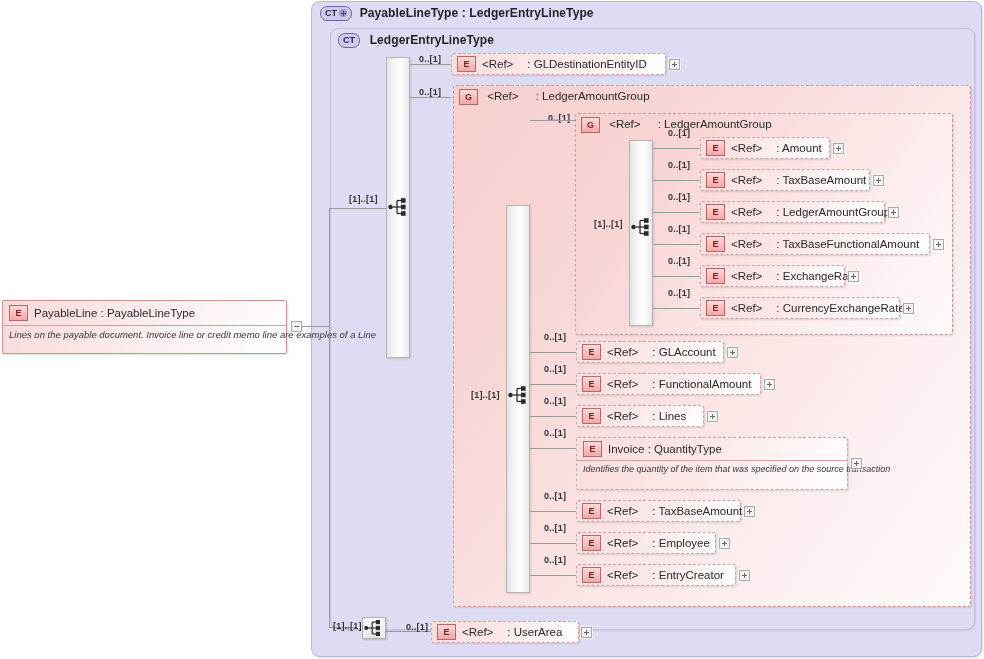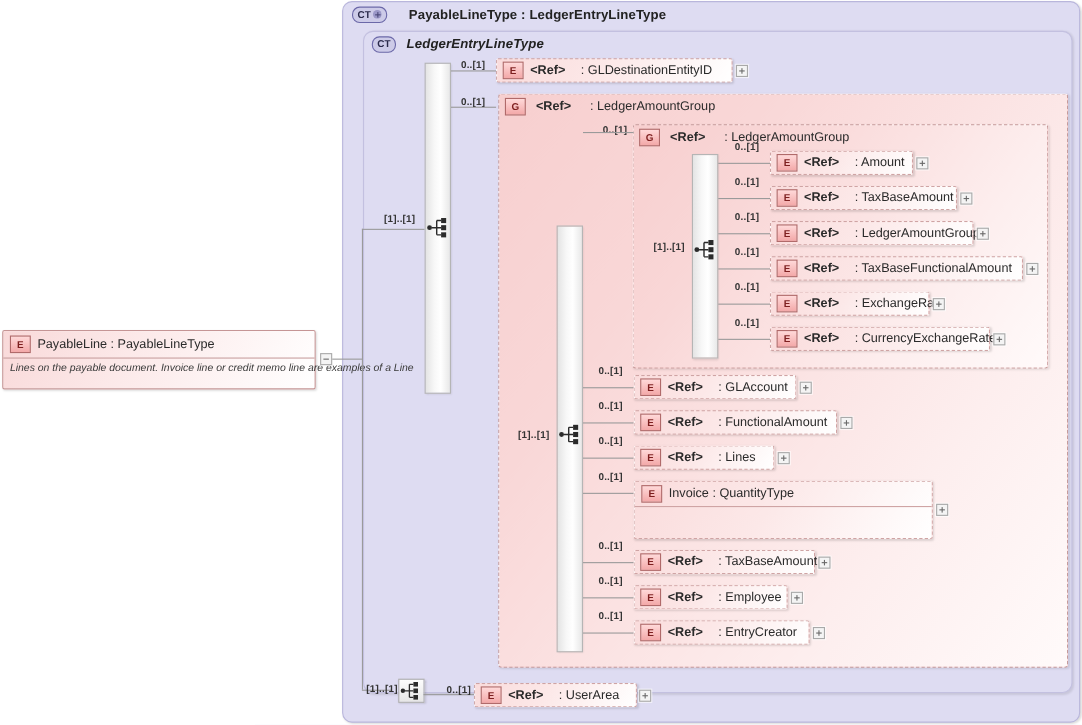--- a/index.html
+++ b/index.html
@@ -127,21 +127,21 @@
     color:#7d1f1f;
     font-size:9px;
     font-weight:bold;
     text-align:center;
     line-height:14px;
     margin-right:6px;
     flex:none;
   }
   .ref{
     font-size:11.5px;
-    font-weight:bold;
+    font-weight:normal;
     color:#2a2a2a;
     margin-right:14px;
   }
   .nname{
     font-size:11.5px;
     font-weight:normal;
     color:#2a2a2a;
     text-align:right;
   }
 
@@ -223,27 +223,27 @@
   }
   .seq.plain{border:none;background:none;box-shadow:none;}
   .seq svg{display:block;}
 </style>
 </head>
 <body>
 
 <div class="abs" id="ct-outer"></div>
 <div class="panel-title" style="left:320px;top:6px;">
   <span class="badge plus">CT</span>
-  <span style="margin-left:16px;">PayableLineType : LedgerEntryLineType</span>
+  <span style="margin-left:4px;">PayableLineType : LedgerEntryLineType</span>
 </div>
 
 <div class="abs" id="ct-inner"></div>
 <div class="panel-title" style="left:338px;top:33px;">
   <span class="badge">CT</span>
-  <span style="margin-left:6px;font-style:italic;">LedgerEntryLineType</span>
+  <span style="margin-left:6px;">LedgerEntryLineType</span>
 </div>
 
 <div class="node solid" id="root-node">
   <div class="rn-head">
     <span class="ebox">E</span>
     <span class="nname">PayableLine : PayableLineType</span>
   </div>
   <div class="rn-anno">Lines on the payable document.  Invoice line or credit memo line are examples of a Line</div>
 </div>
 <div class="exp minus" style="left:291px;top:321px;"></div>
@@ -405,20 +405,21 @@
       <span class="nname">: Lines</span>
     </div>
     <div class="exp" style="left:707px;top:411px;"></div>
     <div class="ln lnh" style="left:530px;top:448px;width:46px;"></div>
     <div class="card" style="left:544px;top:428px;">0..[1]</div>
     <div class="node" id="n-quantity" style="left:576px;top:437px;width:272px;height:53px;display:block;padding:0;">
       <div class="qn-head">
         <span class="ebox">E</span>
         <span class="nname">Invoice : QuantityType</span>
       </div>
+      <div class="qn-anno">Identifies the quantity of the item that was specified on the source transaction</div>
     </div>
     <div class="exp" style="left:851px;top:458px;"></div>
     <div class="ln lnh" style="left:530px;top:511px;width:46px;"></div>
     <div class="card" style="left:544px;top:491px;">0..[1]</div>
     <div class="node" style="left:576px;top:500px;width:165px;height:22px;">
       <span class="ebox">E</span>
       <span class="ref">&lt;Ref&gt;</span>
       <span class="nname">: TaxBaseAmount</span>
     </div>
     <div class="exp" style="left:744px;top:506px;"></div>

